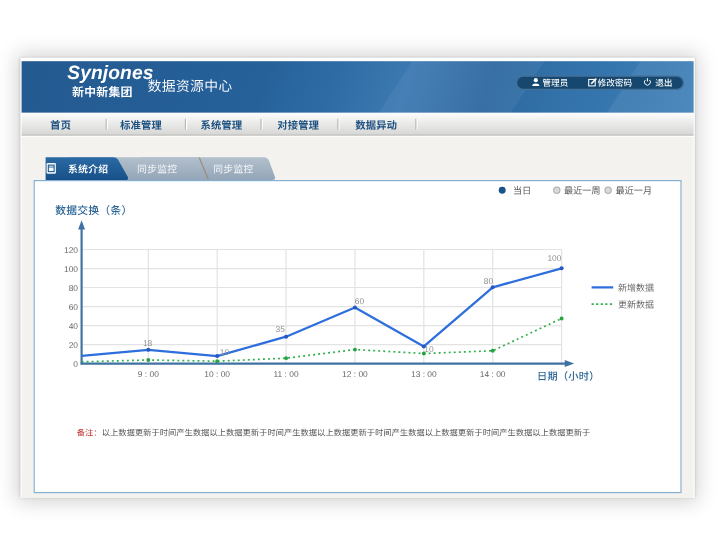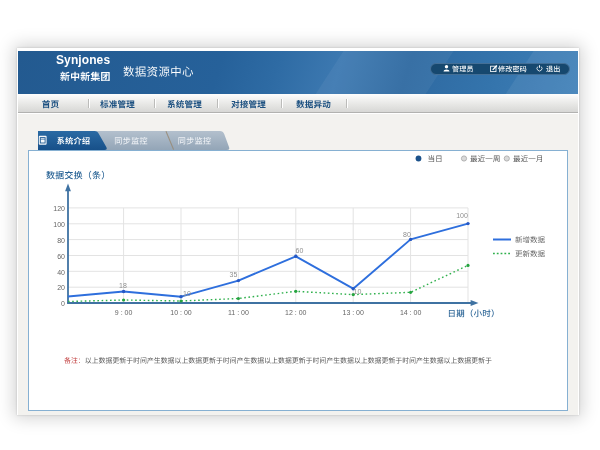--- a/index.html
+++ b/index.html
@@ -4,21 +4,21 @@
 html,body{width:600px;height:450px;background:#fff;overflow:hidden;font-family:"Liberation Sans",sans-serif}
 #card{position:absolute;left:17px;top:48px;width:562px;height:367px;background:#fff;
   box-shadow:0 0 2px rgba(0,0,0,.18),0 0 16px 3px rgba(0,0,0,.18);}
 #hdr{position:absolute;left:1px;top:3px;width:560px;height:43px;overflow:hidden;
   background:linear-gradient(107deg,#235a90 0%,#26619a 36%,#2e6ba4 46%,#3d79b1 57%,#2e69a1 69%,#3474ac 84%,#4181b9 100%);}
 #nav{position:absolute;left:1px;top:46px;width:560px;height:19px;
   background:linear-gradient(#fdfdfd,#e6e6e4 60%,#d7d7d5);border-bottom:1px solid #b2b2b0;}
 #cont{position:absolute;left:1px;top:66px;width:560px;height:301px;background:#f3f2ef;}
 #box{position:absolute;left:10px;top:36px;width:540px;height:261px;background:#fff;border:1px solid #86b0d2;}
 .sep{position:absolute;top:5px;width:1px;height:9px;background:#bcbcba;box-shadow:1px 0 0 #fff;}
-#logo{position:absolute;left:38px;top:2px;color:#fff;font-size:12px;font-weight:bold;letter-spacing:0.1px}
+#logo{position:absolute;left:38px;top:2px;color:#fff;font-size:16px;font-style:italic;font-weight:bold;letter-spacing:0.1px}
 #pill{position:absolute;left:412px;top:12px;width:140px;height:12px;border-radius:6px;background:#16486f;border:1px solid #446f96;}
 #hdr i.b1,#hdr i.b2{position:absolute;top:-6px;height:60px;transform:skewX(-33deg);background:rgba(255,255,255,.05);}
 #hdr i.b1{left:310px;width:110px}
 #hdr i.b2{left:500px;width:220px;background:rgba(255,255,255,.065)}
 </style></head><body>
 <div id="card">
 <div id="hdr">
   <i class="b1"></i>
       <i class="b2"></i>
   <div id="logo">Synjones</div>

